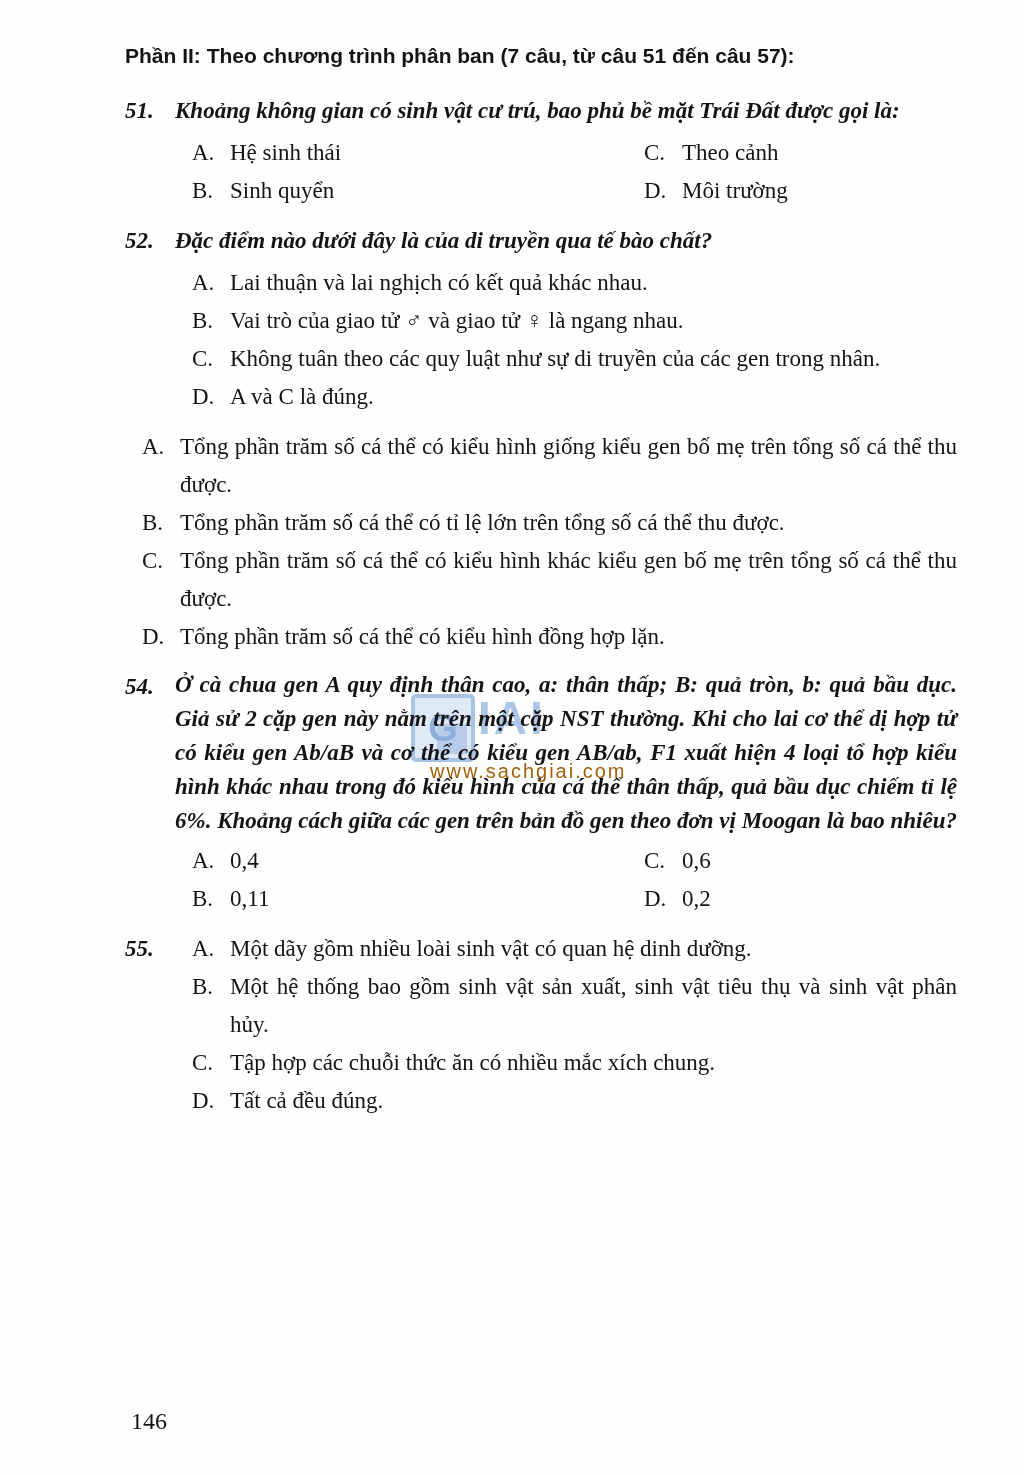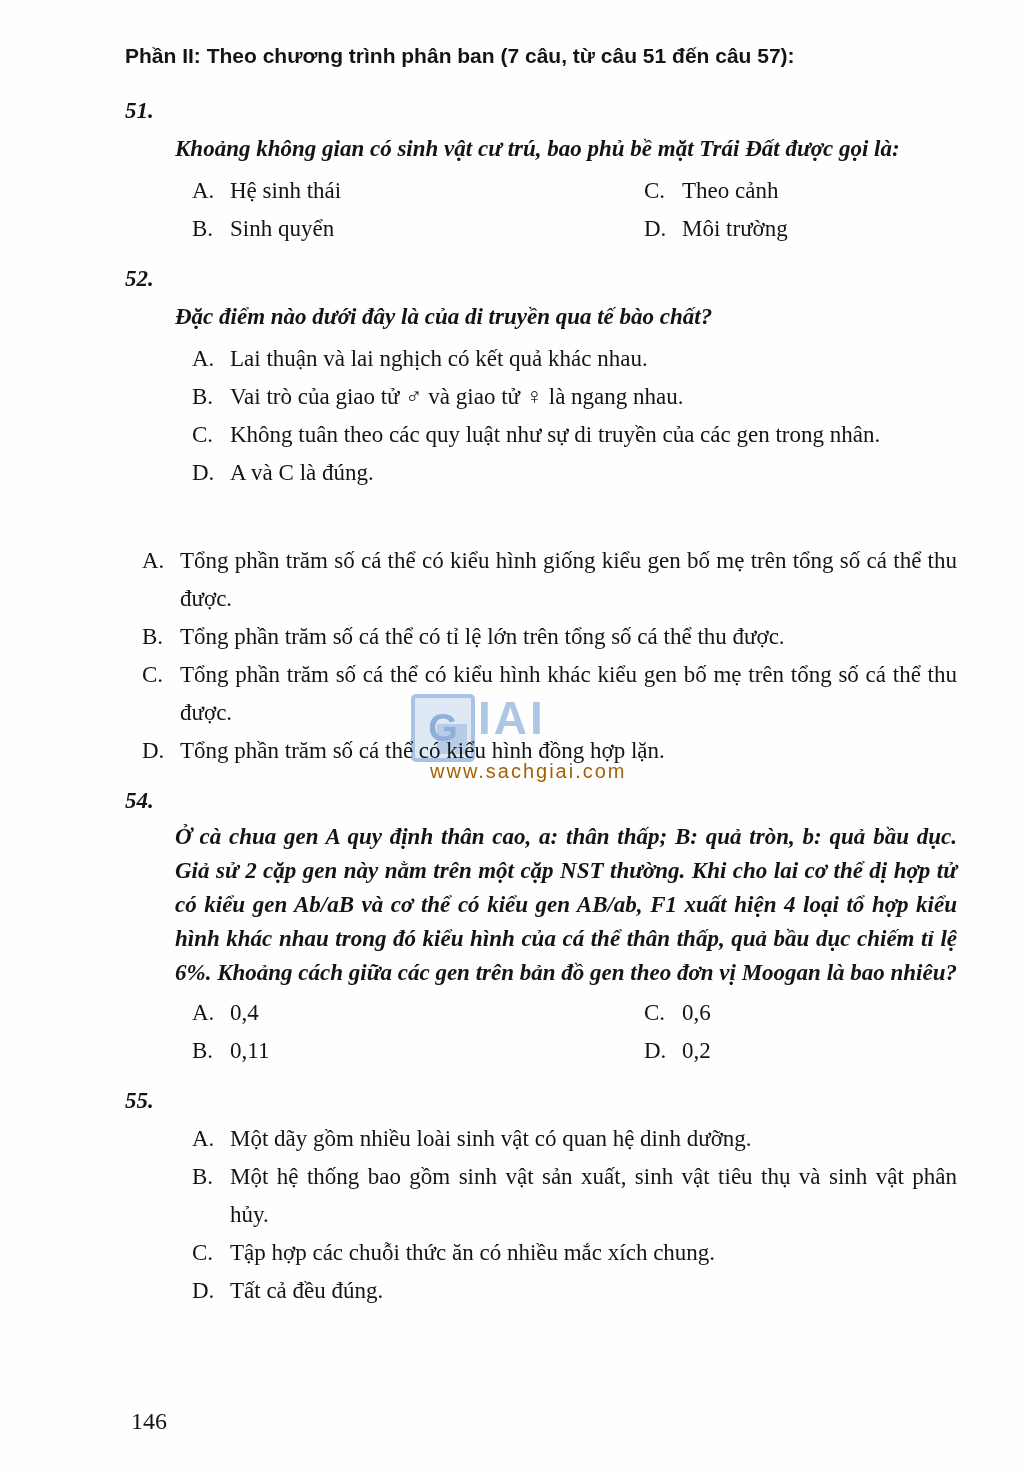--- a/index.html
+++ b/index.html
@@ -33,21 +33,21 @@
     position: relative;
     z-index: 1;
   }
   .qnum {
     flex: 0 0 50px;
     font-weight: 700;
     font-style: italic;
     font-size: 23px;
     line-height: 38px;
   }
-  .qbody { flex: 1; min-width: 0; margin-top: 38px; }
+  .qbody { flex: 1; min-width: 0; }
   .stem {
     font-weight: 700;
     font-style: italic;
     font-size: 23px;
     line-height: 38px;
     margin: 0 0 4px 0;
     text-align: justify;
   }
   .q54 .stem { line-height: 34px; }
   .options { margin-left: 17px; }

